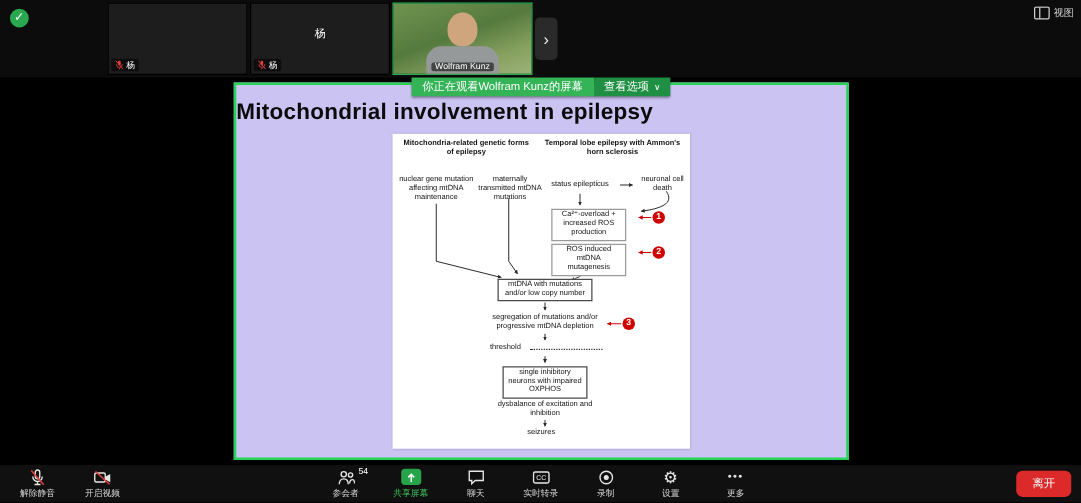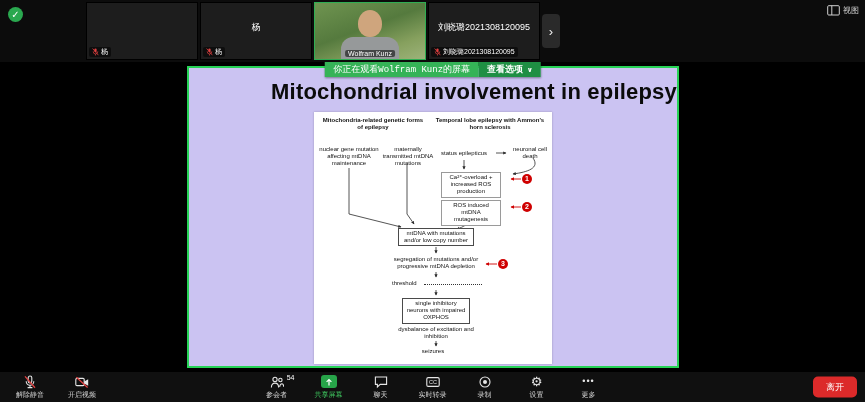--- a/index.html
+++ b/index.html
@@ -29,29 +29,29 @@
   .head { position:absolute; left:50%; top:7px; transform:translateX(-50%); width:24px; height:27px;
           background:#cfa57d; border-radius:50% 50% 46% 46%; }
   .shoulders { position:absolute; left:50%; bottom:0; transform:translateX(-50%); width:58px; height:22px;
                background:#96999a; border-radius:12px 12px 0 0; }
   .next-btn { width:18px; height:34px; background:#2a2a2a; color:#eee; border-radius:4px;
               display:flex; align-items:center; justify-content:center; font-size:13px; cursor:pointer; }
 
   
   .banner { position:absolute; top:62px; left:50%; transform:translateX(-50%); display:flex; z-index:10;
             height:15px; font-size:9px; box-shadow:0 1px 2px rgba(0,0,0,.4);}
-  .banner-text { background:#35b357; color:#fff; display:flex; align-items:center; padding:0 9px; white-space:nowrap;font-family:Liberation Mono, monospace;}
+  .banner-text { background:#35b357; color:#fff; display:flex; align-items:center; padding:0 9px; white-space:nowrap;}
   .banner-opt  { background:#1f8f43; color:#fff; display:flex; align-items:center; gap:4px; padding:0 8px;
-                 cursor:pointer; white-space:nowrap;font-weight:bold;}
+                 cursor:pointer; white-space:nowrap;}
   .banner-opt .chev { font-size:7px; }
 
   
   .share-region { position:absolute; left:187px; top:66px; width:492px; height:302px;
                   background:#cbc3f2; border:2px solid #27d356; }
-  .slide-title { margin-top:11px; text-align:right; font-size:22px; color:#0b0b0b; font-weight:600; letter-spacing:.2px;}
+  .slide-title { margin-top:11px; text-align:left; font-size:18px; color:#0b0b0b; font-weight:600; letter-spacing:.2px;}
   .diagram { position:relative; width:238px; height:252px; background:#fff; margin:7px auto 0;
              box-shadow:0 0 2px rgba(0,0,0,.25);}
   .dnode { position:absolute; font-size:6px; line-height:1.2; text-align:center; color:#131313; }
   .dnode.bold { font-weight:bold; }
   .dnode.boxed { border:1px solid #4a4a4a; padding:1px 2px; background:#fff; }
   .dnode.boxed-light { border:1px solid #9a9a9a; padding:1px 2px; background:#fff; }
   .dnode.left-align { text-align:left; }
   .threshold-dots { position:absolute; border-top:1px dotted #333; }
   .badge { position:absolute; width:10px; height:10px; border-radius:50%; background:#cf0000; color:#fff;
            font-size:7px; font-weight:bold; text-align:center; line-height:10px; }
@@ -119,31 +119,20 @@
       <div class="tile video">
         <div class="head"></div>
         <div class="shoulders"></div>
         <div class="bottom-label centered">
           <span>Wolfram Kunz</span>
         </div>
       </div>
 
 
 
-      <div class="tile">
-        <div class="center-name">刘晓璐2021308120095</div>
-        <div class="bottom-label">
-          <svg width="7" height="8" viewBox="0 0 7 8">
-            <rect x="2.4" y="0.5" width="2.2" height="3.8" rx="1.1" fill="#e04040"></rect>
-            <path d="M1.2 3.4 a2.3 2.6 0 0 0 4.6 0 M3.5 6.1 V7.5" stroke="#e04040" fill="none" stroke-width="0.7"></path>
-            <line x1="0.6" y1="0.5" x2="6.4" y2="7.2" stroke="#e04040" stroke-width="0.8"></line>
-          </svg>
-          <span>刘晓璐2021308120095</span>
-        </div>
-      </div>
 
       <div class="next-btn">
         <span>›</span>
       </div>
     </div>
   </div>
 
   <div class="banner">
     <div class="banner-text">你正在观看Wolfram Kunz的屏幕</div>
     <div class="banner-opt">

